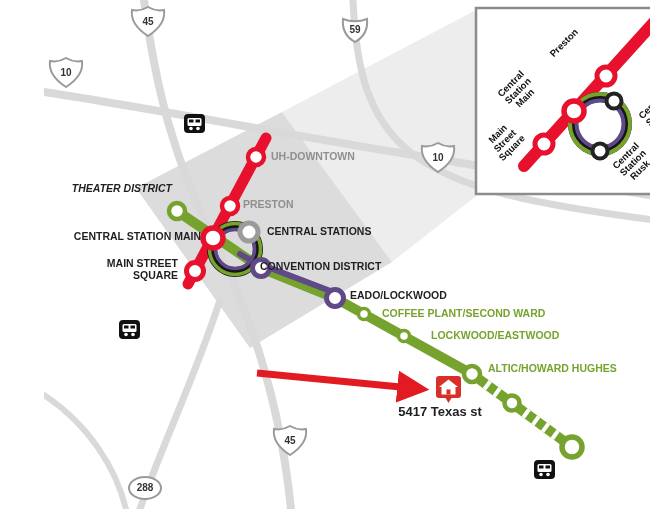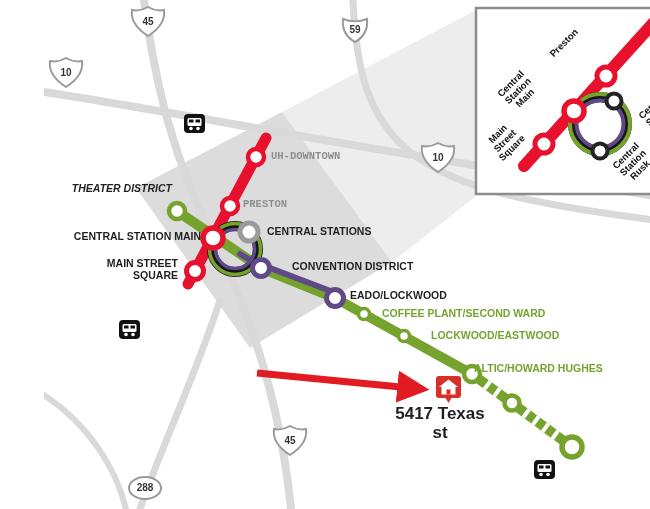--- a/index.html
+++ b/index.html
@@ -24,26 +24,26 @@
   .shield{fill:#fff;stroke:#9a9a9a;stroke-width:2;}
   .downtown{fill:var(--downtown);}
   .wedge{fill:var(--wedge);}
   .inset-box{fill:#ffffff;stroke:#8c8c8c;stroke-width:2.5;}
   .arrow{stroke:var(--arrow-red);fill:none;}
   #arrowHead path{fill:var(--arrow-red);}
   .house-red{fill:#d63028;}
 
   
   .lbl{position:absolute;font-weight:bold;font-size:10.5px;line-height:1.1;white-space:normal;}
-  .lbl-gray{color:var(--label-gray);font-family:Liberation Mono, monospace;}
+  .lbl-gray{color:var(--label-gray);}
   .lbl-dark{color:var(--label-dark);}
   .lbl-green{color:var(--green);}
   .right{text-align:right;}
   .center{text-align:center;}
-  .addr{font-size:17px;}
+  .addr{font-size:13px;}
   .shield-num{position:absolute;font-weight:bold;font-size:10px;color:#333;text-align:center;}
   .inset-lbl{position:absolute;font-weight:bold;font-size:9.5px;color:#111;text-align:center;
              transform:rotate(-45deg);line-height:1.05;}
 </style>
 </head>
 <body>
 
 <div id="stage">
 
   <svg width="650" height="509" viewBox="0 0 650 509">
@@ -143,25 +143,25 @@
   <div class="shield-num" style="left:379px;top:152px;width:30px;">10</div>
   <div class="shield-num" style="left:231px;top:435px;width:30px;">45</div>
   <div class="shield-num" style="left:84px;top:482px;width:34px;">288</div>
 
   <div class="lbl lbl-gray" style="left:227px;top:151px;">UH-DOWNTOWN</div>
   <div class="lbl lbl-dark right" style="left:23px;top:183px;width:105px;font-style:italic;">THEATER DISTRICT</div>
   <div class="lbl lbl-gray" style="left:199px;top:199px;">PRESTON</div>
   <div class="lbl lbl-dark right" style="left:5px;top:231px;width:152px;">CENTRAL STATION MAIN</div>
   <div class="lbl lbl-dark" style="left:223px;top:226px;">CENTRAL STATIONS</div>
   <div class="lbl lbl-dark right" style="left:52px;top:258px;width:82px;">MAIN STREET SQUARE</div>
-  <div class="lbl lbl-dark" style="left:248px;top:261px;text-align:center;">CONVENTION DISTRICT</div>
+  <div class="lbl lbl-dark" style="left:216px;top:261px;text-align:center;">CONVENTION DISTRICT</div>
   <div class="lbl lbl-dark" style="left:306px;top:290px;">EADO/LOCKWOOD</div>
   <div class="lbl lbl-green" style="left:338px;top:308px;">COFFEE PLANT/SECOND WARD</div>
   <div class="lbl lbl-green" style="left:387px;top:330px;">LOCKWOOD/EASTWOOD</div>
-  <div class="lbl lbl-green" style="left:430px;top:363px;text-align:right;">ALTIC/HOWARD HUGHES</div>
+  <div class="lbl lbl-green" style="left:444px;top:363px;text-align:right;">ALTIC/HOWARD HUGHES</div>
 
   <div class="lbl lbl-dark addr center" style="left:348px;top:405px;width:96px;">5417 Texas st</div>
 
   <div class="inset-lbl" style="left:488px;top:38px;width:64px;">Preston</div>
   <div class="inset-lbl" style="left:446px;top:76px;width:56px;">Central Station Main</div>
   <div class="inset-lbl" style="left:584px;top:98px;width:62px;">Central Station Capitol</div>
   <div class="inset-lbl" style="left:436px;top:126px;width:50px;">Main Street Square</div>
   <div class="inset-lbl" style="left:560px;top:148px;width:58px;">Central Station Rusk</div>
 
 </div>

